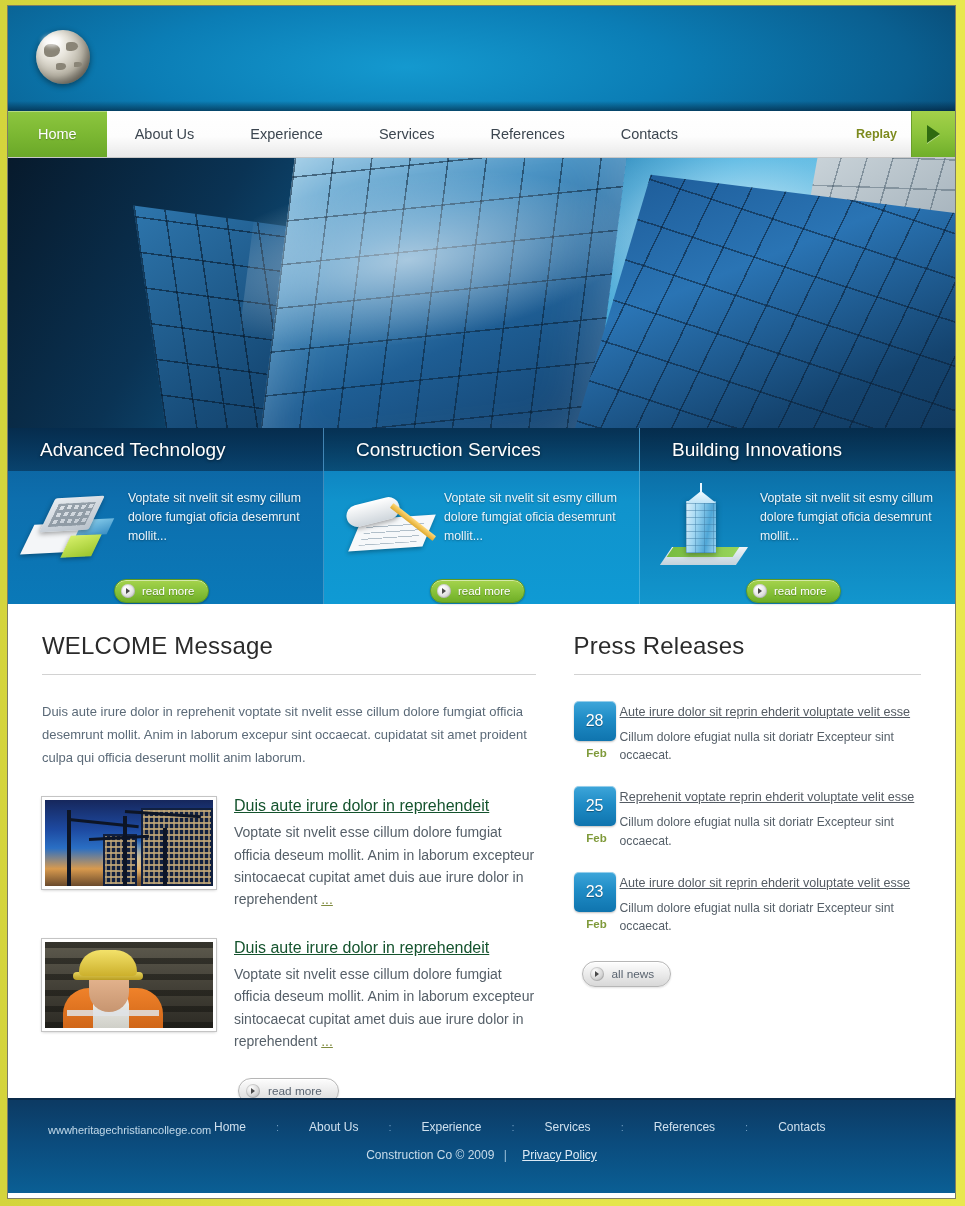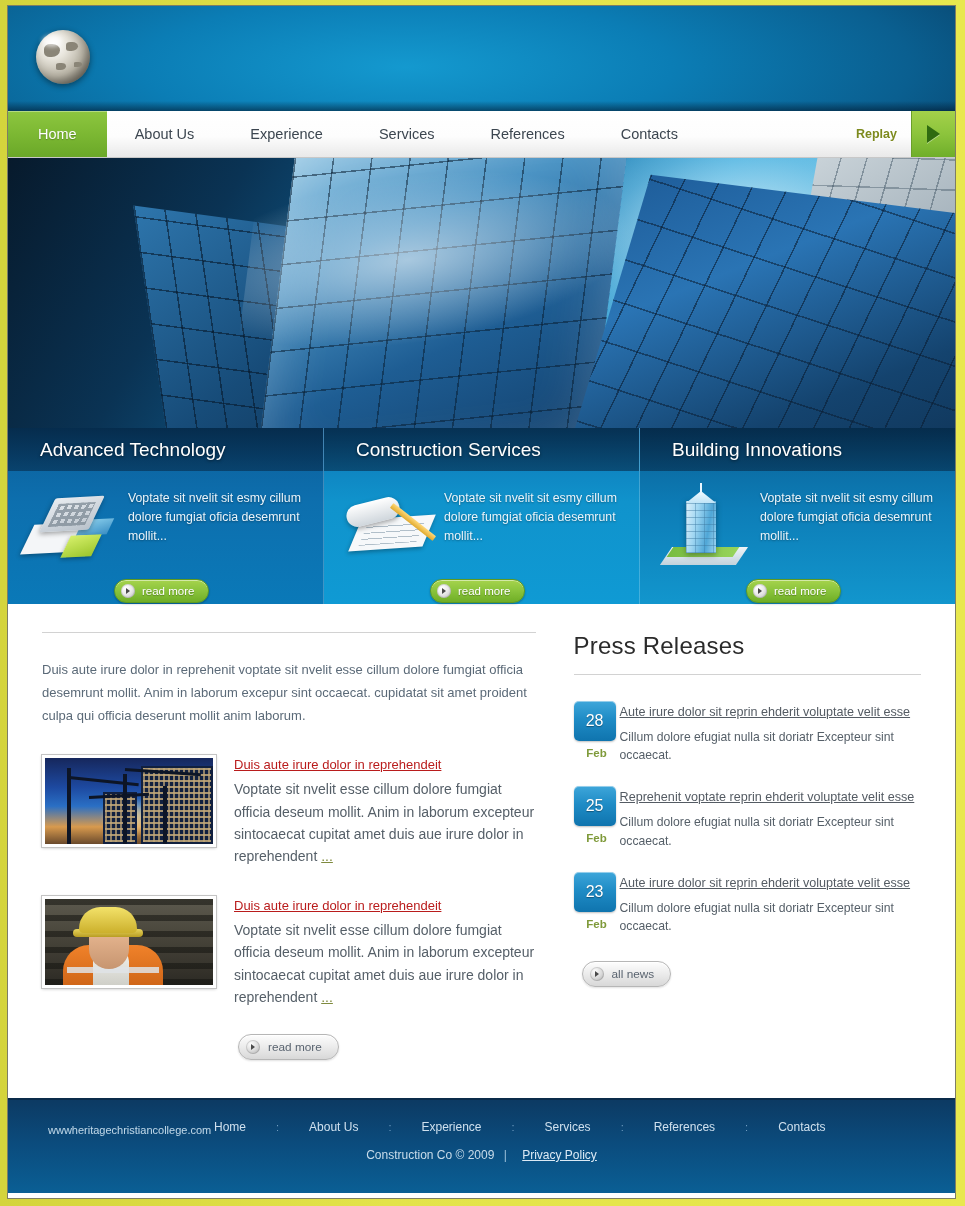--- a/index.html
+++ b/index.html
@@ -276,21 +276,21 @@
   .ph-worker .rack { position:absolute; inset:0; background: repeating-linear-gradient(0deg, rgba(20,20,16,.55) 0 6px, transparent 6px 16px); }
   .ph-worker .hat { position:absolute; left:34px; top:8px; width:58px;height:26px;background:linear-gradient(180deg,#f3e26a,#ccb02c); border-radius: 28px 28px 6px 6px;}
   .ph-worker .brim{ position:absolute; left:28px; top:30px; width:70px;height:8px;background:linear-gradient(180deg,#e8d45c,#b89d22); border-radius:5px;}
   .ph-worker .face{ position:absolute; left:44px; top:30px; width:40px;height:40px;background:linear-gradient(180deg,#e8b892,#c79570); border-radius: 0 0 20px 20px;}
   .ph-worker .vest{ position:absolute; left:18px; bottom:0; width:100px;height:40px;background:linear-gradient(180deg,#f0822a,#d06618); border-radius: 26px 26px 0 0;}
   .ph-worker .shirt{position:absolute; left:48px; bottom:0; width:36px;height:34px;background:linear-gradient(180deg,#f2f2ee,#cfcfc8); border-radius: 10px 10px 0 0;}
   .ph-worker .stripe{position:absolute; left:22px; bottom:12px; width:92px;height:6px;background:#dfe3e6;opacity:.85;}
 
   .news-body { flex: 1 1 auto; }
   .news-title {
-    font-size: 13px; color: #b91c1c; text-decoration: underline; cursor: pointer;
+    font-size: 16px; color: #14532d; text-decoration: underline; cursor: pointer;
     display: inline-block; margin-bottom: 6px;
   }
   .news-text { font-size: 14px; line-height: 1.6; color: #555f68; }
   .news-text .more { color: #7f8a3e; text-decoration: underline; cursor: pointer; }
   .btn-gray {
     display: inline-flex; align-items: center; gap: 8px;
     padding: 5px 16px 5px 7px; border-radius: 13px;
     background: linear-gradient(180deg, #fdfdfd 0%, #ececec 48%, #d8d8d8 100%);
     border: 1px solid #b6b6b6;
     box-shadow: inset 0 1px 0 #ffffff, 0 1px 2px rgba(0,0,0,.12);
@@ -438,20 +438,21 @@
       <div class="readmore-green">
         <span class="bullet-icon"></span>
         <span>read more</span>
       </div>
     </div>
   </div>
 
   <div class="main">
 
     <div class="col-left">
+      <div class="section-head"><b>WELCOME</b><span> Message</span></div>
       <div class="section-rule"></div>
       <div class="welcome-text">Duis aute irure dolor in reprehenit voptate sit nvelit esse cillum dolore fumgiat officia desemrunt mollit.  Anim in laborum excepur sint occaecat. cupidatat sit amet proident culpa qui officia deserunt mollit anim laborum.</div>
 
       <div class="news-item">
         <div class="news-thumb ph-cranes">
           <span class="glow"></span>
           <span class="bldg" style="left:96px;width:72px;height:78px;"></span>
           <span class="bldg" style="left:58px;width:34px;height:52px;"></span>
           <span class="tower" style="left:22px;height:76px;"></span>
           <span class="jib" style="left:24px;top:18px;width:70px;transform:rotate(6deg);"></span>

